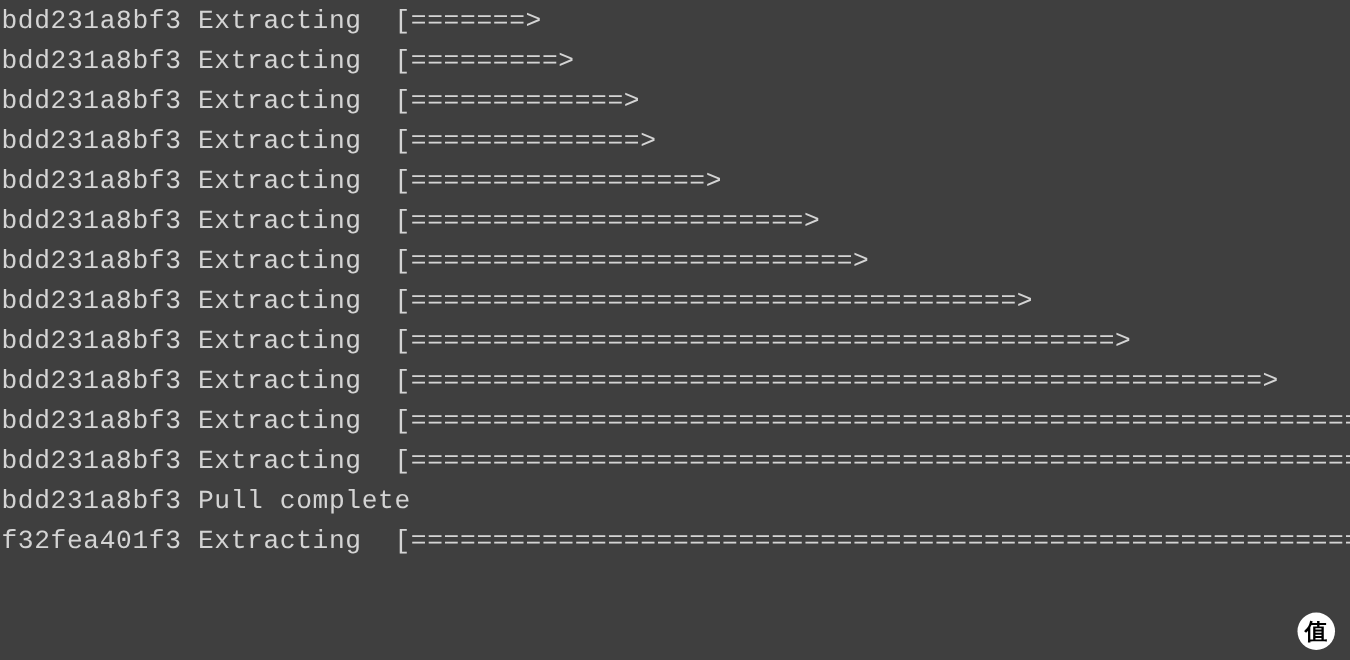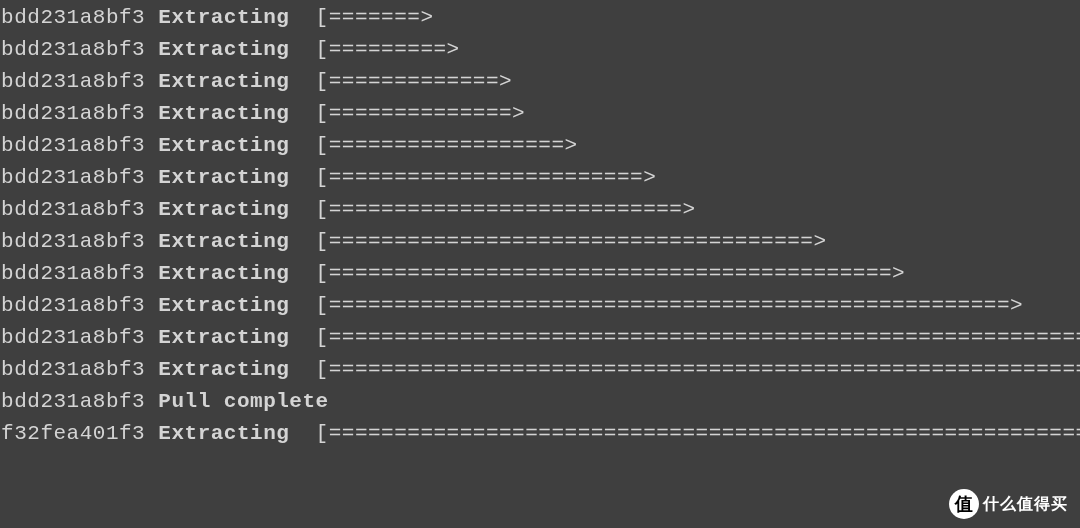--- a/index.html
+++ b/index.html
@@ -22,21 +22,20 @@
     }
     .terminal-line {
       white-space: pre;
       margin-left: -12px;
     }
     .hash {
       display: inline;
     }
     .status {
       display: inline;
-      font-weight: bold;
     }
     .bar {
       display: inline;
     }
     .watermark {
       position: absolute;
       bottom: 8px;
       right: 12px;
       display: flex;
       align-items: center;
@@ -78,14 +77,13 @@
     <div class="terminal-line"><span class="hash">dbdd231a8bf3</span> <span class="status">Extracting</span>  <span class="bar">[===========================================&gt;</span></div>
     <div class="terminal-line"><span class="hash">dbdd231a8bf3</span> <span class="status">Extracting</span>  <span class="bar">[====================================================&gt;</span></div>
     <div class="terminal-line"><span class="hash">dbdd231a8bf3</span> <span class="status">Extracting</span>  <span class="bar">[==================================================================</span></div>
     <div class="terminal-line"><span class="hash">dbdd231a8bf3</span> <span class="status">Extracting</span>  <span class="bar">[==================================================================</span></div>
     <div class="terminal-line"><span class="hash">dbdd231a8bf3</span> <span class="status">Pull complete</span></div>
     <div class="terminal-line"><span class="hash">2f32fea401f3</span> <span class="status">Extracting</span>  <span class="bar">[==================================================================</span></div>
   </div>
 
 <div class="watermark">
   <div class="watermark-badge">值</div>
-  <div class="watermark-text">什么值得买</div>
 </div>
 
 </body></html>

